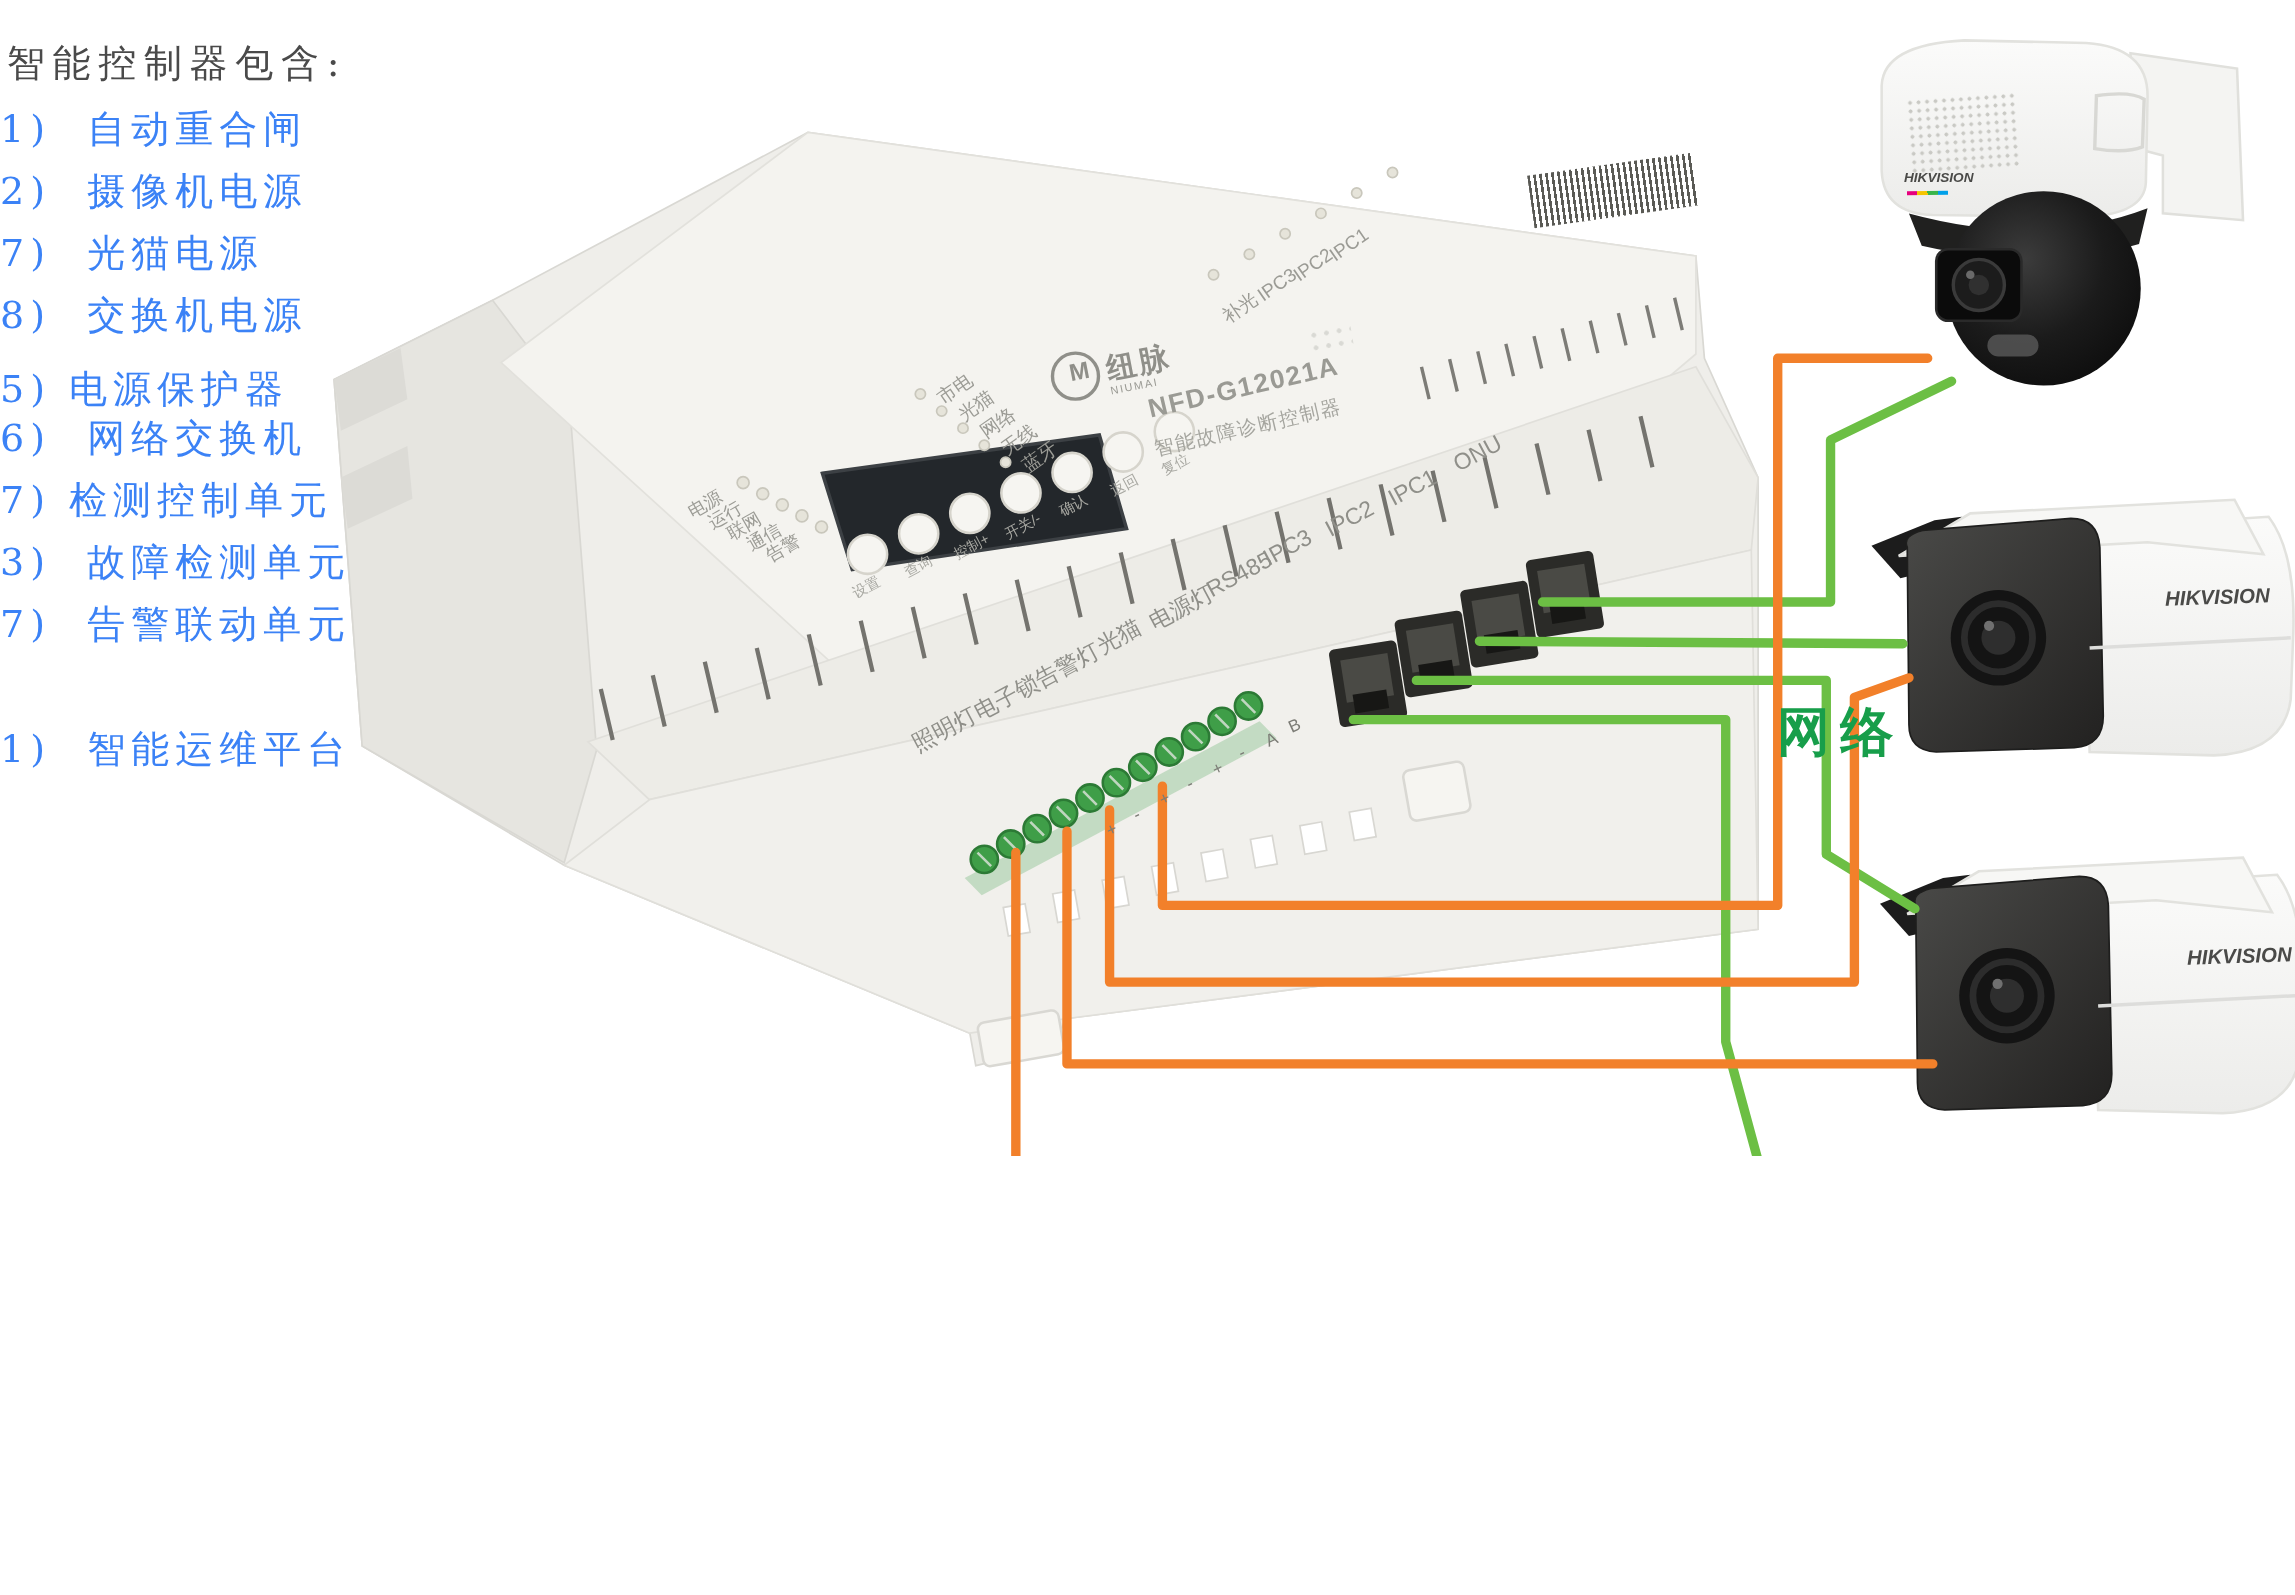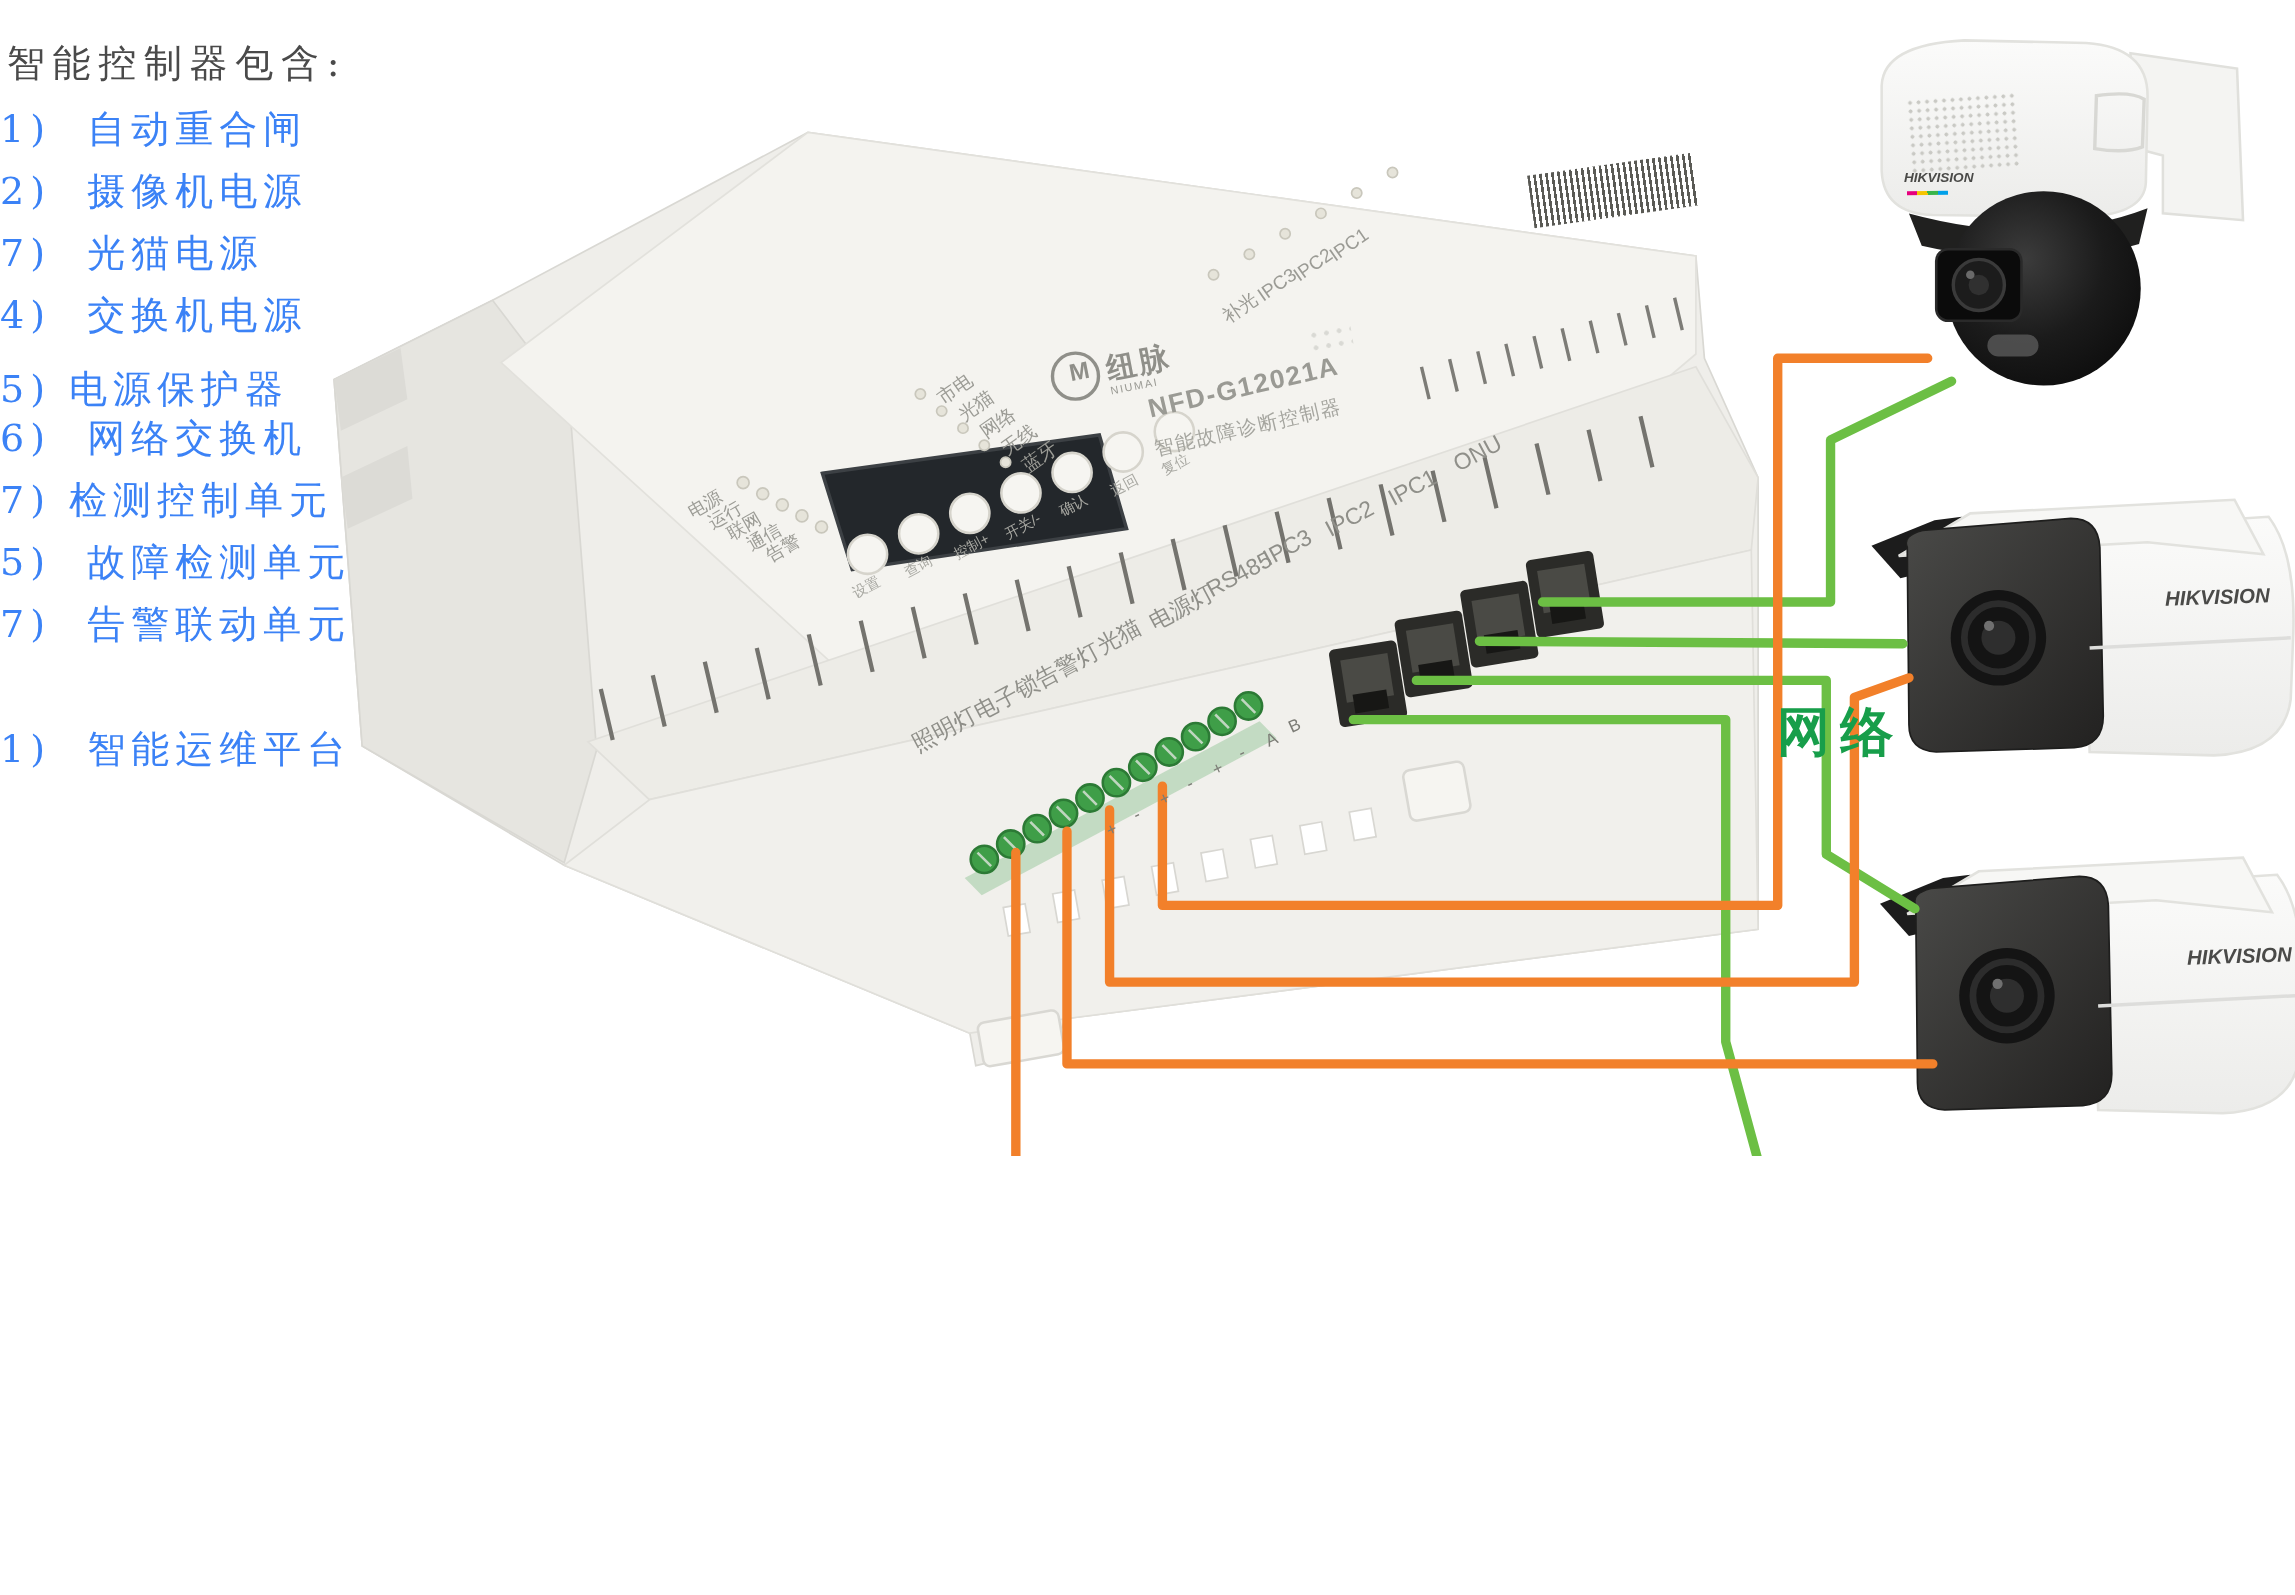--- a/index.html
+++ b/index.html
@@ -266,25 +266,25 @@
       <path d="M1252,975 L1252,1248 L2268,1248"></path>
       <path d="M1302,950 L1302,1152 L2176,1152 L2176,818 L2240,795"></path>
       <path d="M1364,922 L1364,1062 L2086,1062 L2086,420 L2262,420"></path>
     </g>
   </svg>
 
   <div class="abs side-title" style="left:6.8px;top:38px">智能控制器包含:</div>
   <div class="abs side-line" style="left:0px;top:104px">1)  自动重合闸</div>
   <div class="abs side-line" style="left:0px;top:166px">2)  摄像机电源</div>
   <div class="abs side-line" style="left:0px;top:228px">7)  光猫电源</div>
-  <div class="abs side-line" style="left:0px;top:290px">4)  交换机电源</div>
+  <div class="abs side-line" style="left:0px;top:290px">8)  交换机电源</div>
   <div class="abs side-line" style="left:0px;top:364px">5) 电源保护器</div>
   <div class="abs side-line" style="left:0px;top:413px">6)  网络交换机</div>
   <div class="abs side-line" style="left:0px;top:475px">7) 检测控制单元</div>
-  <div class="abs side-line" style="left:0px;top:537px">5)  故障检测单元</div>
+  <div class="abs side-line" style="left:0px;top:537px">3)  故障检测单元</div>
   <div class="abs side-line" style="left:0px;top:599px">7)  告警联动单元</div>
   <div class="abs side-line" style="left:0px;top:724px">1)  智能运维平台</div>
 
   <div class="abs net-label" style="left:1777px;top:697px">网络</div>
 
   <div class="abs ctl-label" style="left:1060px;top:361px;width:34px;text-align:center;font-size:24px;font-weight:bold;color:#8f8f89;transform:rotate(-11deg)">M</div>
   <div class="abs brand-cn" style="left:1106px;top:343px">纽脉</div>
   <div class="abs brand-en" style="left:1110px;top:380px">NIUMAI</div>
   <div class="abs model-line1" style="left:1146px;top:372px">NFD-G12021A</div>
   <div class="abs model-line2" style="left:1152px;top:414px">智能故障诊断控制器</div>

